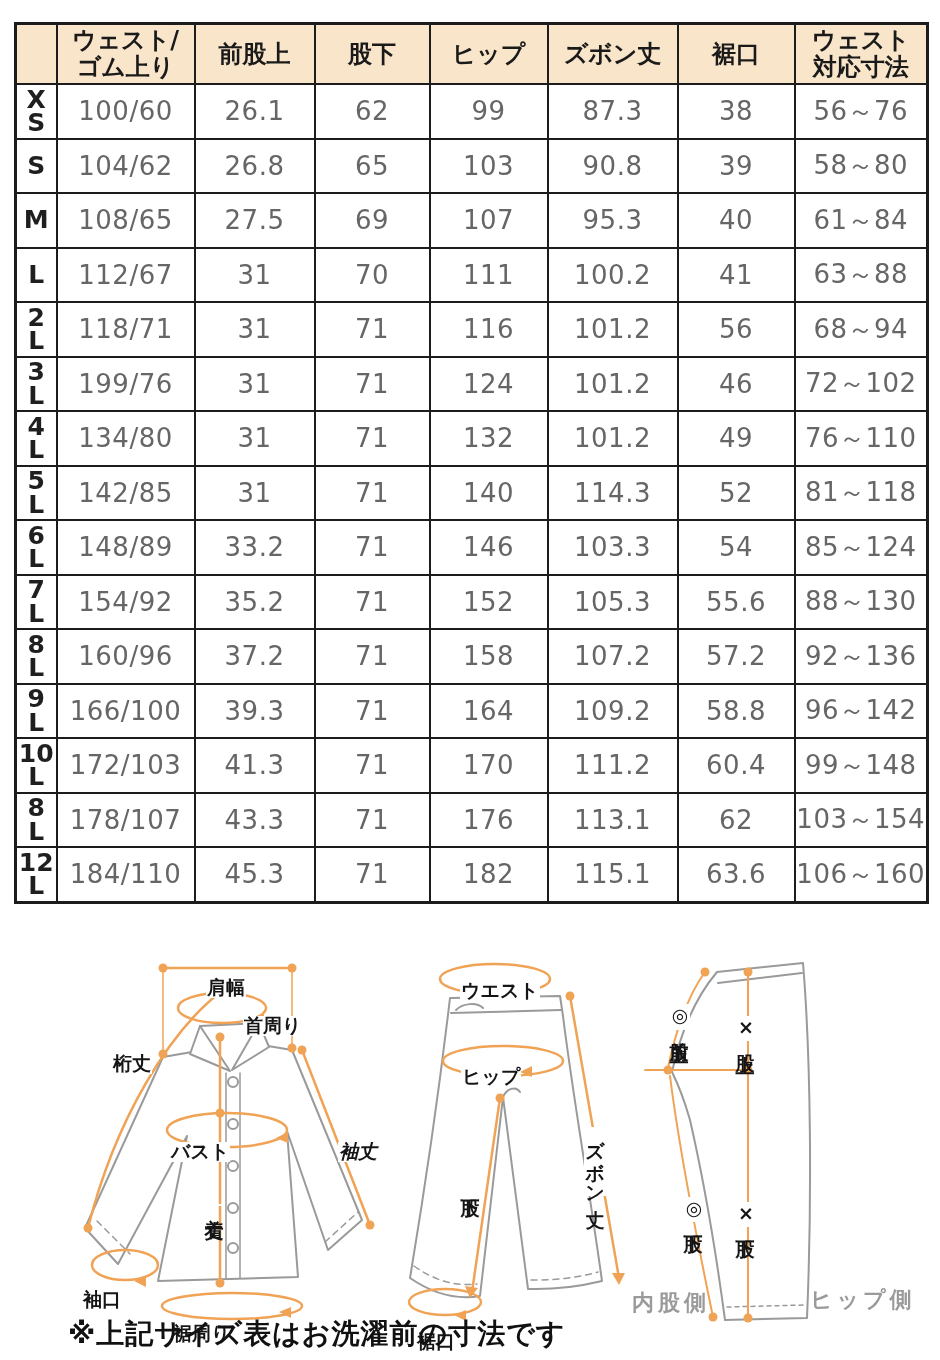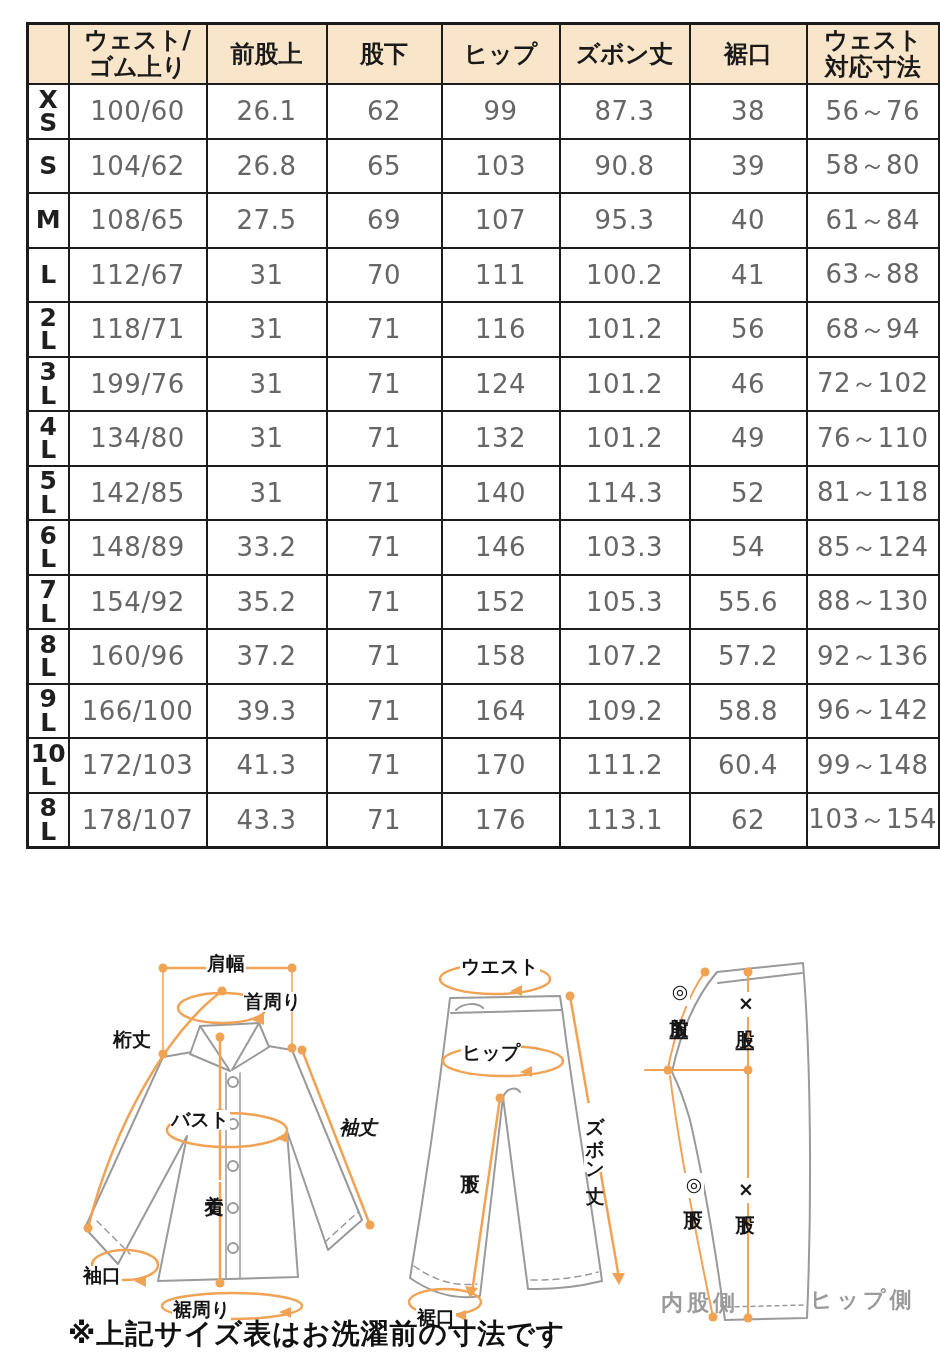--- a/index.html
+++ b/index.html
@@ -3,21 +3,21 @@
 <meta charset="utf-8">
 <style>
   html,body{margin:0;padding:0;}
   body{
     width:940px;height:1360px;position:relative;background:#ffffff;
     font-family:"DejaVu Sans","Liberation Sans",sans-serif;
     overflow:hidden;
   }
   
   .size-table{
-    position:absolute;left:26px;top:22px;width:912px;
+    position:absolute;left:14px;top:22px;width:912px;
     border-collapse:collapse;table-layout:fixed;
     border:3px solid #1c1c1c;
   }
   .size-table th,.size-table td{
     border:2px solid #1c1c1c;text-align:center;vertical-align:middle;padding:0;
   }
   .size-table thead th{
     background:#f9e5c9;color:#1a1a1a;font-size:24px;font-weight:bold;
     height:58px;line-height:1.12;white-space:pre-line;
   }
@@ -26,21 +26,21 @@
     white-space:pre-line;line-height:0.95;
   }
   .size-table tbody td{
     color:#666666;font-size:26px;font-weight:500;height:52.5px;
     letter-spacing:0.5px;
   }
   
   .diagram{position:absolute;}
   .dlabel{
     position:absolute;color:#151515;font-weight:bold;font-size:19px;
-    line-height:1.05;white-space:nowrap;background:#ffffff;padding:0 1px;
+    line-height:1.05;white-space:nowrap;background:#ffffff;padding:0 1px;margin-top:24px;
   }
   .vert{
     writing-mode:vertical-rl;text-orientation:upright;letter-spacing:1px;
   }
   .glabel{
     position:absolute;color:#9a9a9a;font-weight:bold;font-size:22px;
     letter-spacing:4px;white-space:nowrap;background:transparent;
   }
   .note{
     position:absolute;left:68px;top:1315px;color:#111111;
@@ -222,20 +222,31 @@
       <tr>
         <th>8
 L</th>
         <td>178/107</td>
         <td>43.3</td>
         <td>71</td>
         <td>176</td>
         <td>113.1</td>
         <td>62</td>
         <td>103～154</td>
+      </tr>
+      <tr>
+        <th>12
+L</th>
+        <td>184/110</td>
+        <td>45.3</td>
+        <td>71</td>
+        <td>182</td>
+        <td>115.1</td>
+        <td>63.6</td>
+        <td>106～160</td>
       </tr>
     </tbody>
 </table>
 
 <div class="diagram" style="left:40px;top:940px;width:380px;height:410px;">
   <svg width="380" height="410" viewBox="0 0 380 410">
     <g stroke="#9a9a9a" stroke-width="2" fill="none" stroke-linejoin="round" stroke-linecap="round">
       <path d="M152,112 L123,117 L45,288 L78,324 L147,196 L118,341 L258,337 L247,191 L288,310 L322,280 L252,110 L228,106" fill="#ffffff"></path>
       <path d="M160,86 L150,114 L190,131 Z" fill="#ffffff"></path>
       <path d="M219,83 L229,107 L192,130 Z" fill="#ffffff"></path>
@@ -275,21 +286,21 @@
         <circle cx="180" cy="343" r="4.5"></circle>
       <polygon points="212,80 224,74 224,85"></polygon>
       <polygon points="236,198 248,192 248,203"></polygon>
       <polygon points="94,341 106,336 106,347"></polygon>
       <polygon points="239,372 251,367 251,378"></polygon>
     </g>
   </svg>
   <div class="dlabel" style="left:166px;top:14px;">肩幅</div>
   <div class="dlabel" style="left:203px;top:52px;">首周り</div>
   <div class="dlabel" style="left:72px;top:90px;">桁丈</div>
-  <div class="dlabel" style="left:130px;top:170px;">バスト</div>
+  <div class="dlabel" style="left:130px;top:178px;">バスト</div>
   <div class="dlabel" style="left:298px;top:178px;font-style:italic;">袖丈</div>
   <div class="dlabel vert" style="left:163px;top:240px;">着丈</div>
   <div class="dlabel" style="left:42px;top:326px;">袖口</div>
   <div class="dlabel" style="left:132px;top:360px;">裾周り</div>
 </div>
 
 <div class="diagram" style="left:390px;top:940px;width:270px;height:400px;">
   <svg width="270" height="400" viewBox="0 0 270 400">
     <g stroke="#9a9a9a" stroke-width="2" fill="none" stroke-linejoin="round" stroke-linecap="round">
       <path d="M60,58 L170,56 L173,76 C182,150 198,240 212,341 Q175,350 138,349 L113,157 L90,356 Q55,362 20,338 C33,260 48,160 60,58 Z" fill="#ffffff"></path>
@@ -342,17 +353,17 @@
       <circle cx="93" cy="377" r="4.5"></circle>
       <circle cx="128" cy="32" r="4.5"></circle>
       <circle cx="128" cy="130" r="4.5"></circle>
       <circle cx="128" cy="378" r="4.5"></circle>
     </g>
   </svg>
   <div class="dlabel vert" style="left:48px;top:40px;">◎前股上</div>
   <div class="dlabel vert" style="left:114px;top:52px;">×股上</div>
   <div class="dlabel vert" style="left:62px;top:233px;">◎股下</div>
   <div class="dlabel vert" style="left:114px;top:238px;">×股下</div>
-  <div class="glabel" style="left:12px;top:348px;margin-left:29px;">内股側</div>
+  <div class="glabel" style="left:12px;top:348px;">内股側</div>
   <div class="glabel" style="left:190px;top:345px;">ヒップ側</div>
 </div>
 
 <div class="note">※上記サイズ表はお洗濯前の寸法です</div>
 
 </body></html>

